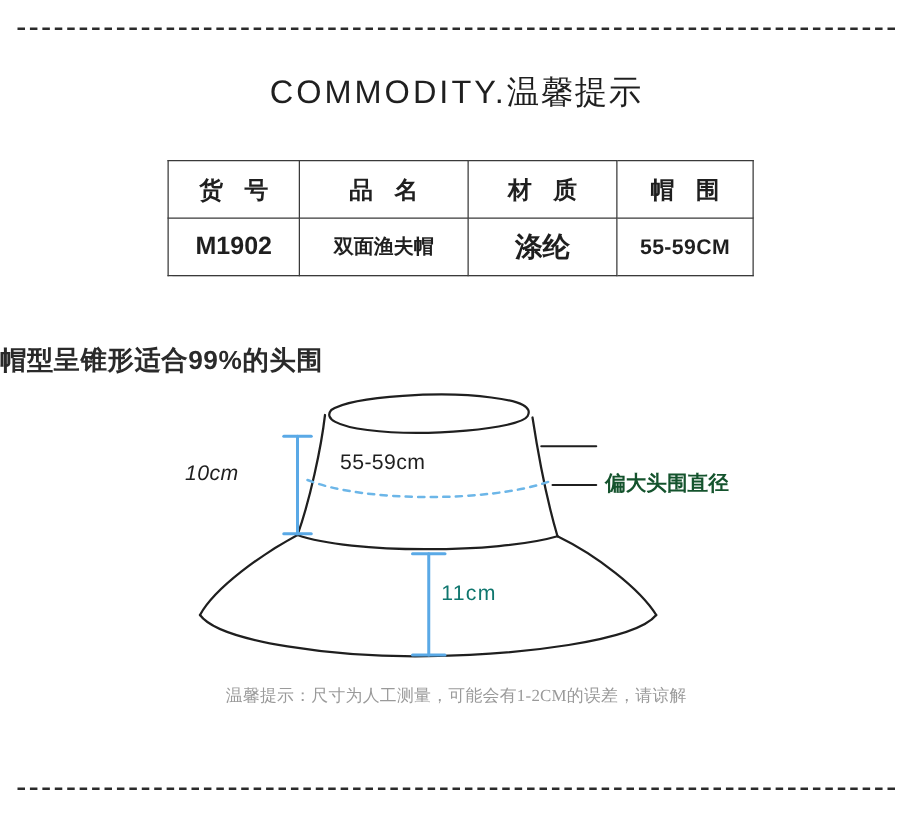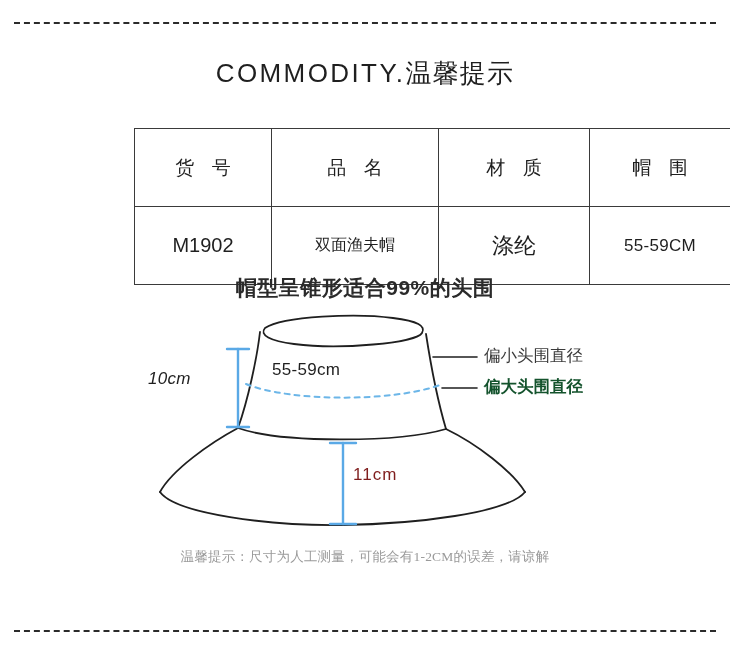--- a/index.html
+++ b/index.html
@@ -72,21 +72,22 @@
     table-layout: fixed;
     background: #ffffff;
   }
   table.spec-table td {
     border: 1px solid #3a3a3a;
     height: 45px;
     text-align: center;
     vertical-align: middle;
     font-size: 19px;
     color: #1f1f1f;
-    padding: 16px;
+    padding: 0;
+    font-weight: bold;
   }
   table.spec-table tr.head td {
     letter-spacing: 6px;
     text-indent: 6px;
     font-size: 19px;
   }
   table.spec-table tr.body td {
     font-size: 22px;
   }
   table.spec-table td.c-code   { width: 104px; }
@@ -96,21 +97,21 @@
   table.spec-table tr.body td.c-name { font-size: 16px; }
   table.spec-table tr.body td.c-size { font-size: 17px; letter-spacing: 0.3px; }
   table.spec-table tr.body td.c-code { font-size: 20px; text-align: center; }
 
   
   .hat-heading {
     position: absolute;
     top: 274px;
     left: 0;
     width: 730px;
-    text-align: center;
+    text-align: left;
     font-size: 21px;
     font-weight: 700;
     color: #2a2a2a;
     letter-spacing: 0.5px;
     white-space: nowrap;
   }
 
   .hat-figure {
     position: absolute;
     top: 312px;
@@ -202,23 +203,22 @@
       <g stroke="#1f1f1f" stroke-width="1.6" stroke-linecap="round">
         <line x1="283" y1="45" x2="327" y2="45"></line>
         <line x1="292" y1="76" x2="327" y2="76"></line>
       </g>
     </svg>
 
     <div style="position:absolute; left:-2px; top:57px; font-size:17px; color:#1f1f1f; letter-spacing:0.3px;font-style:italic;">10cm</div>
 
     <div style="position:absolute; left:122px; top:48px; font-size:17px; color:#1f1f1f; letter-spacing:0.3px;">55-59cm</div>
 
-    <div style="position:absolute; left:203px; top:153px; font-size:17px; color:#7f1d1d; letter-spacing:1px;">11cm</div>
-
-    <div style="position:absolute; left:334px; top:33px; font-size:16.5px; color:#3a3a3a; white-space:nowrap;">偏小头围直径</div>
+    <div style="position:absolute; left:203px; top:153px; font-size:17px; color:#0f766e; letter-spacing:1px;">11cm</div>
+
 
     <div style="position:absolute; left:334px; top:64px; font-size:16.5px; color:#14532d; white-space:nowrap;font-weight:bold;">偏大头围直径</div>
   </div>
 
   <div class="note">温馨提示：尺寸为人工测量，可能会有1-2CM的误差，请谅解</div>
 
   <div class="rule rule-bottom"></div>
 
 </div>
 

